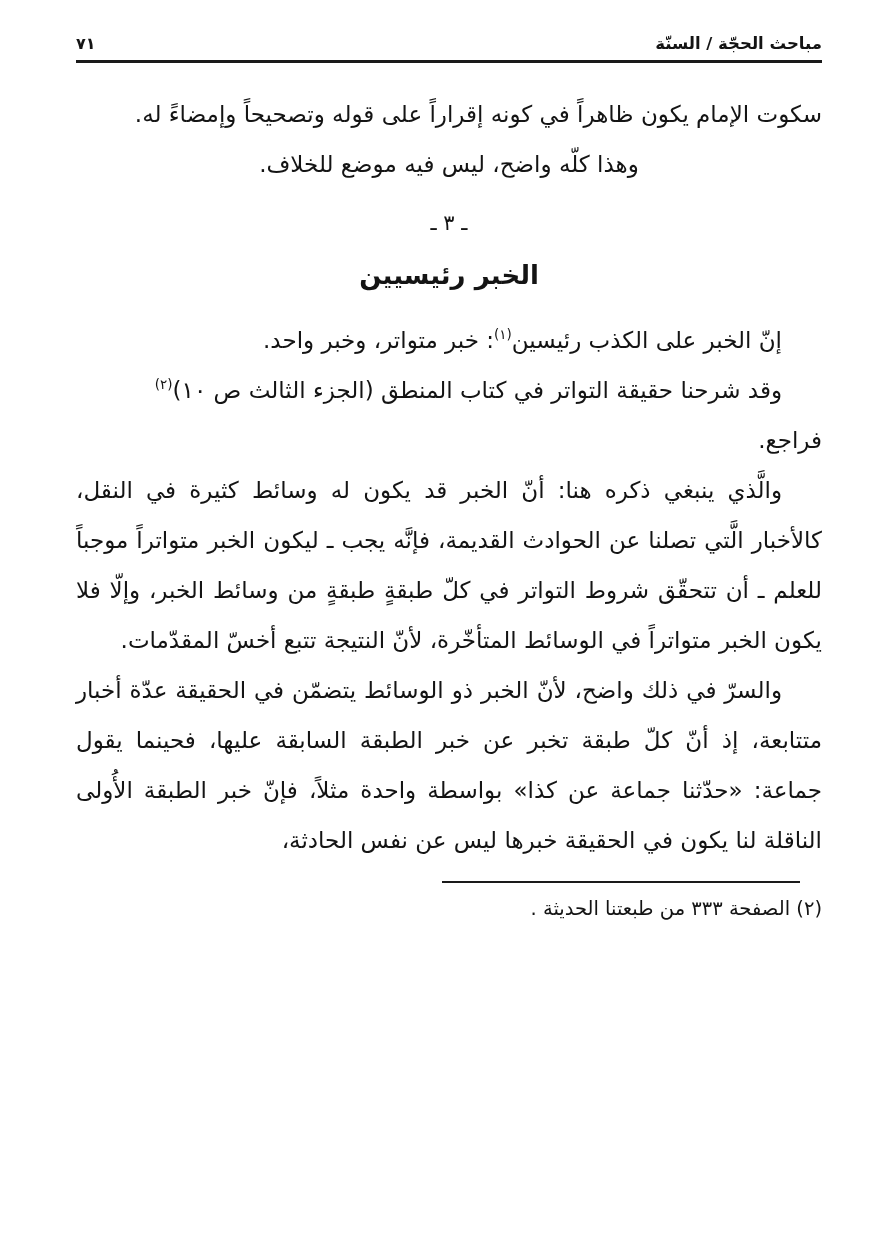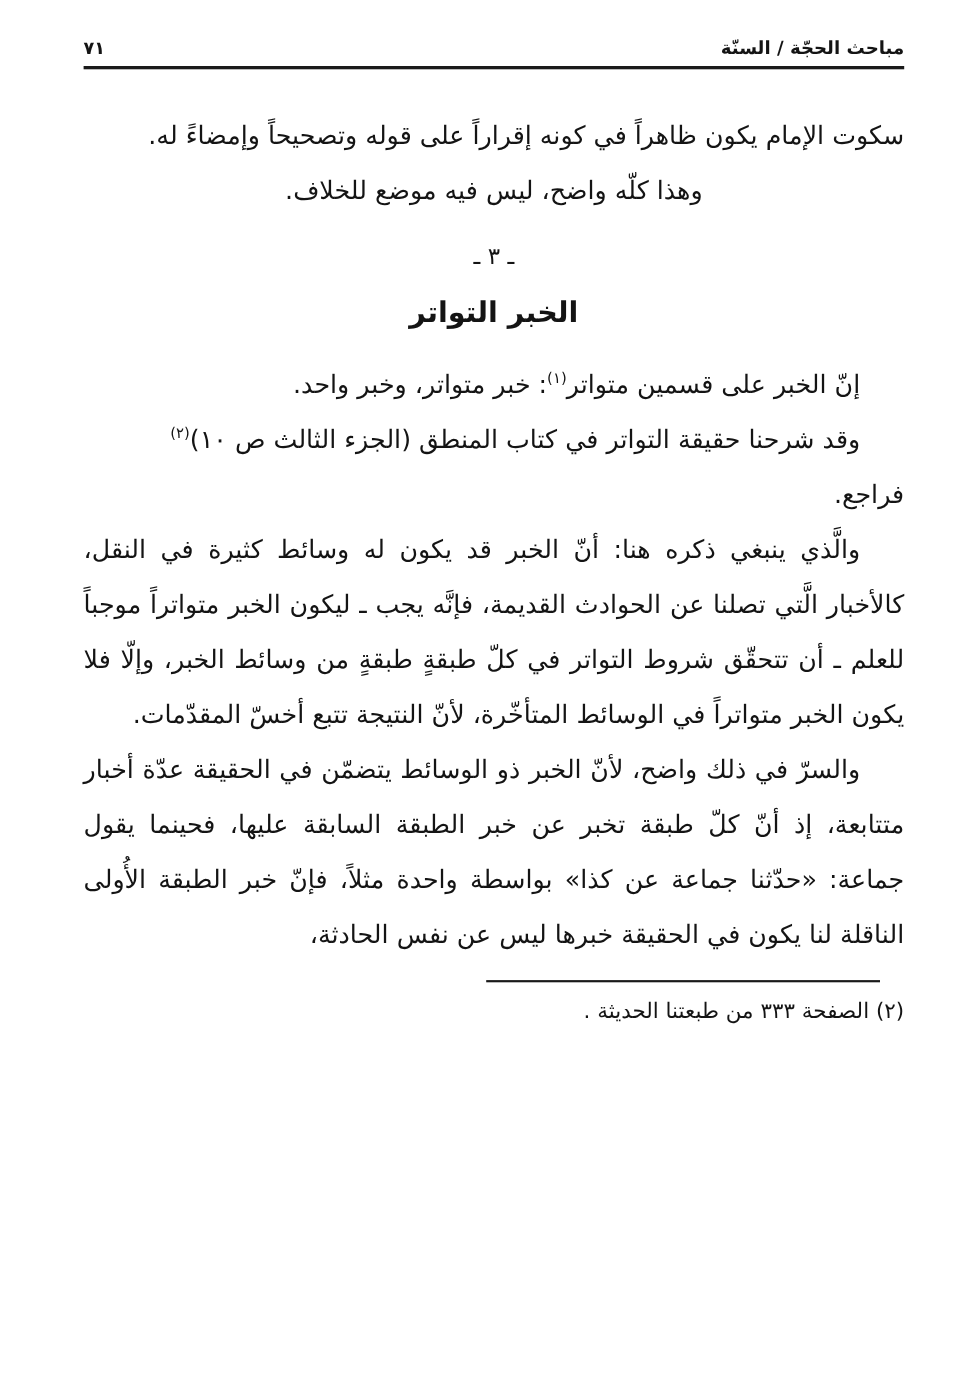--- a/index.html
+++ b/index.html
@@ -27,21 +27,21 @@
     align-items: flex-end;
     font-weight: bold;
     font-size: 16.5px;
     padding-bottom: 7px;
     border-bottom: 3px solid #1a1a1a;
   }
   .page-header .title { letter-spacing: 0; text-align: center; }
   .page-header .pagenum { font-size: 16px; }
   
   .content {
-    padding-top: 36px;
+    padding-top: 26px;
     font-size: 23px;
     line-height: 50px;
     text-align: justify;
     text-align-last: start;
   }
   .content p { margin: 0; }
   .content p.indent { text-indent: 40px; }
   .content p.center {
     text-align: center;
     text-align-last: center;
@@ -98,23 +98,23 @@
   </div>
 
   <div class="content">
 
     <p>سكوت الإمام يكون ظاهراً في كونه إقراراً على قوله وتصحيحاً وإمضاءً له.</p>
 
     <p class="center">وهذا كلّه واضح، ليس فيه موضع للخلاف.</p>
 
     <div class="section-number">ـ ٣ ـ</div>
 
-    <div class="section-title">الخبر التواتر</div>
+    <div class="section-title">الخبر رئيسيين</div>
 
-    <p class="indent"><span>إنّ الخبر على قسمين متواتر</span><sup class="fnmark">(١)</sup><span>: خبر متواتر، وخبر واحد.</span></p>
+    <p class="indent"><span>إنّ الخبر على الكذب رئيسين</span><sup class="fnmark">(١)</sup><span>: خبر متواتر، وخبر واحد.</span></p>
 
 
     <p class="indent"><span>وقد شرحنا حقيقة التواتر في كتاب المنطق (الجزء الثالث ص ١٠)</span><sup class="fnmark">(٢)</sup></p>
 
     <p>فراجع.</p>
 
     <p class="indent">والَّذي ينبغي ذكره هنا: أنّ الخبر قد يكون له وسائط كثيرة في النقل، كالأخبار الَّتي تصلنا عن الحوادث القديمة، فإنَّه يجب ـ ليكون الخبر متواتراً موجباً للعلم ـ أن تتحقّق شروط التواتر في كلّ طبقةٍ طبقةٍ من وسائط الخبر، وإلّا فلا يكون الخبر متواتراً في الوسائط المتأخّرة، لأنّ النتيجة تتبع أخسّ المقدّمات.</p>
 
     <p class="indent">والسرّ في ذلك واضح، لأنّ الخبر ذو الوسائط يتضمّن في الحقيقة عدّة أخبار متتابعة، إذ أنّ كلّ طبقة تخبر عن خبر الطبقة السابقة عليها، فحينما يقول جماعة: «حدّثنا جماعة عن كذا» بواسطة واحدة مثلاً، فإنّ خبر الطبقة الأُولى الناقلة لنا يكون في الحقيقة خبرها ليس عن نفس الحادثة،</p>
 

